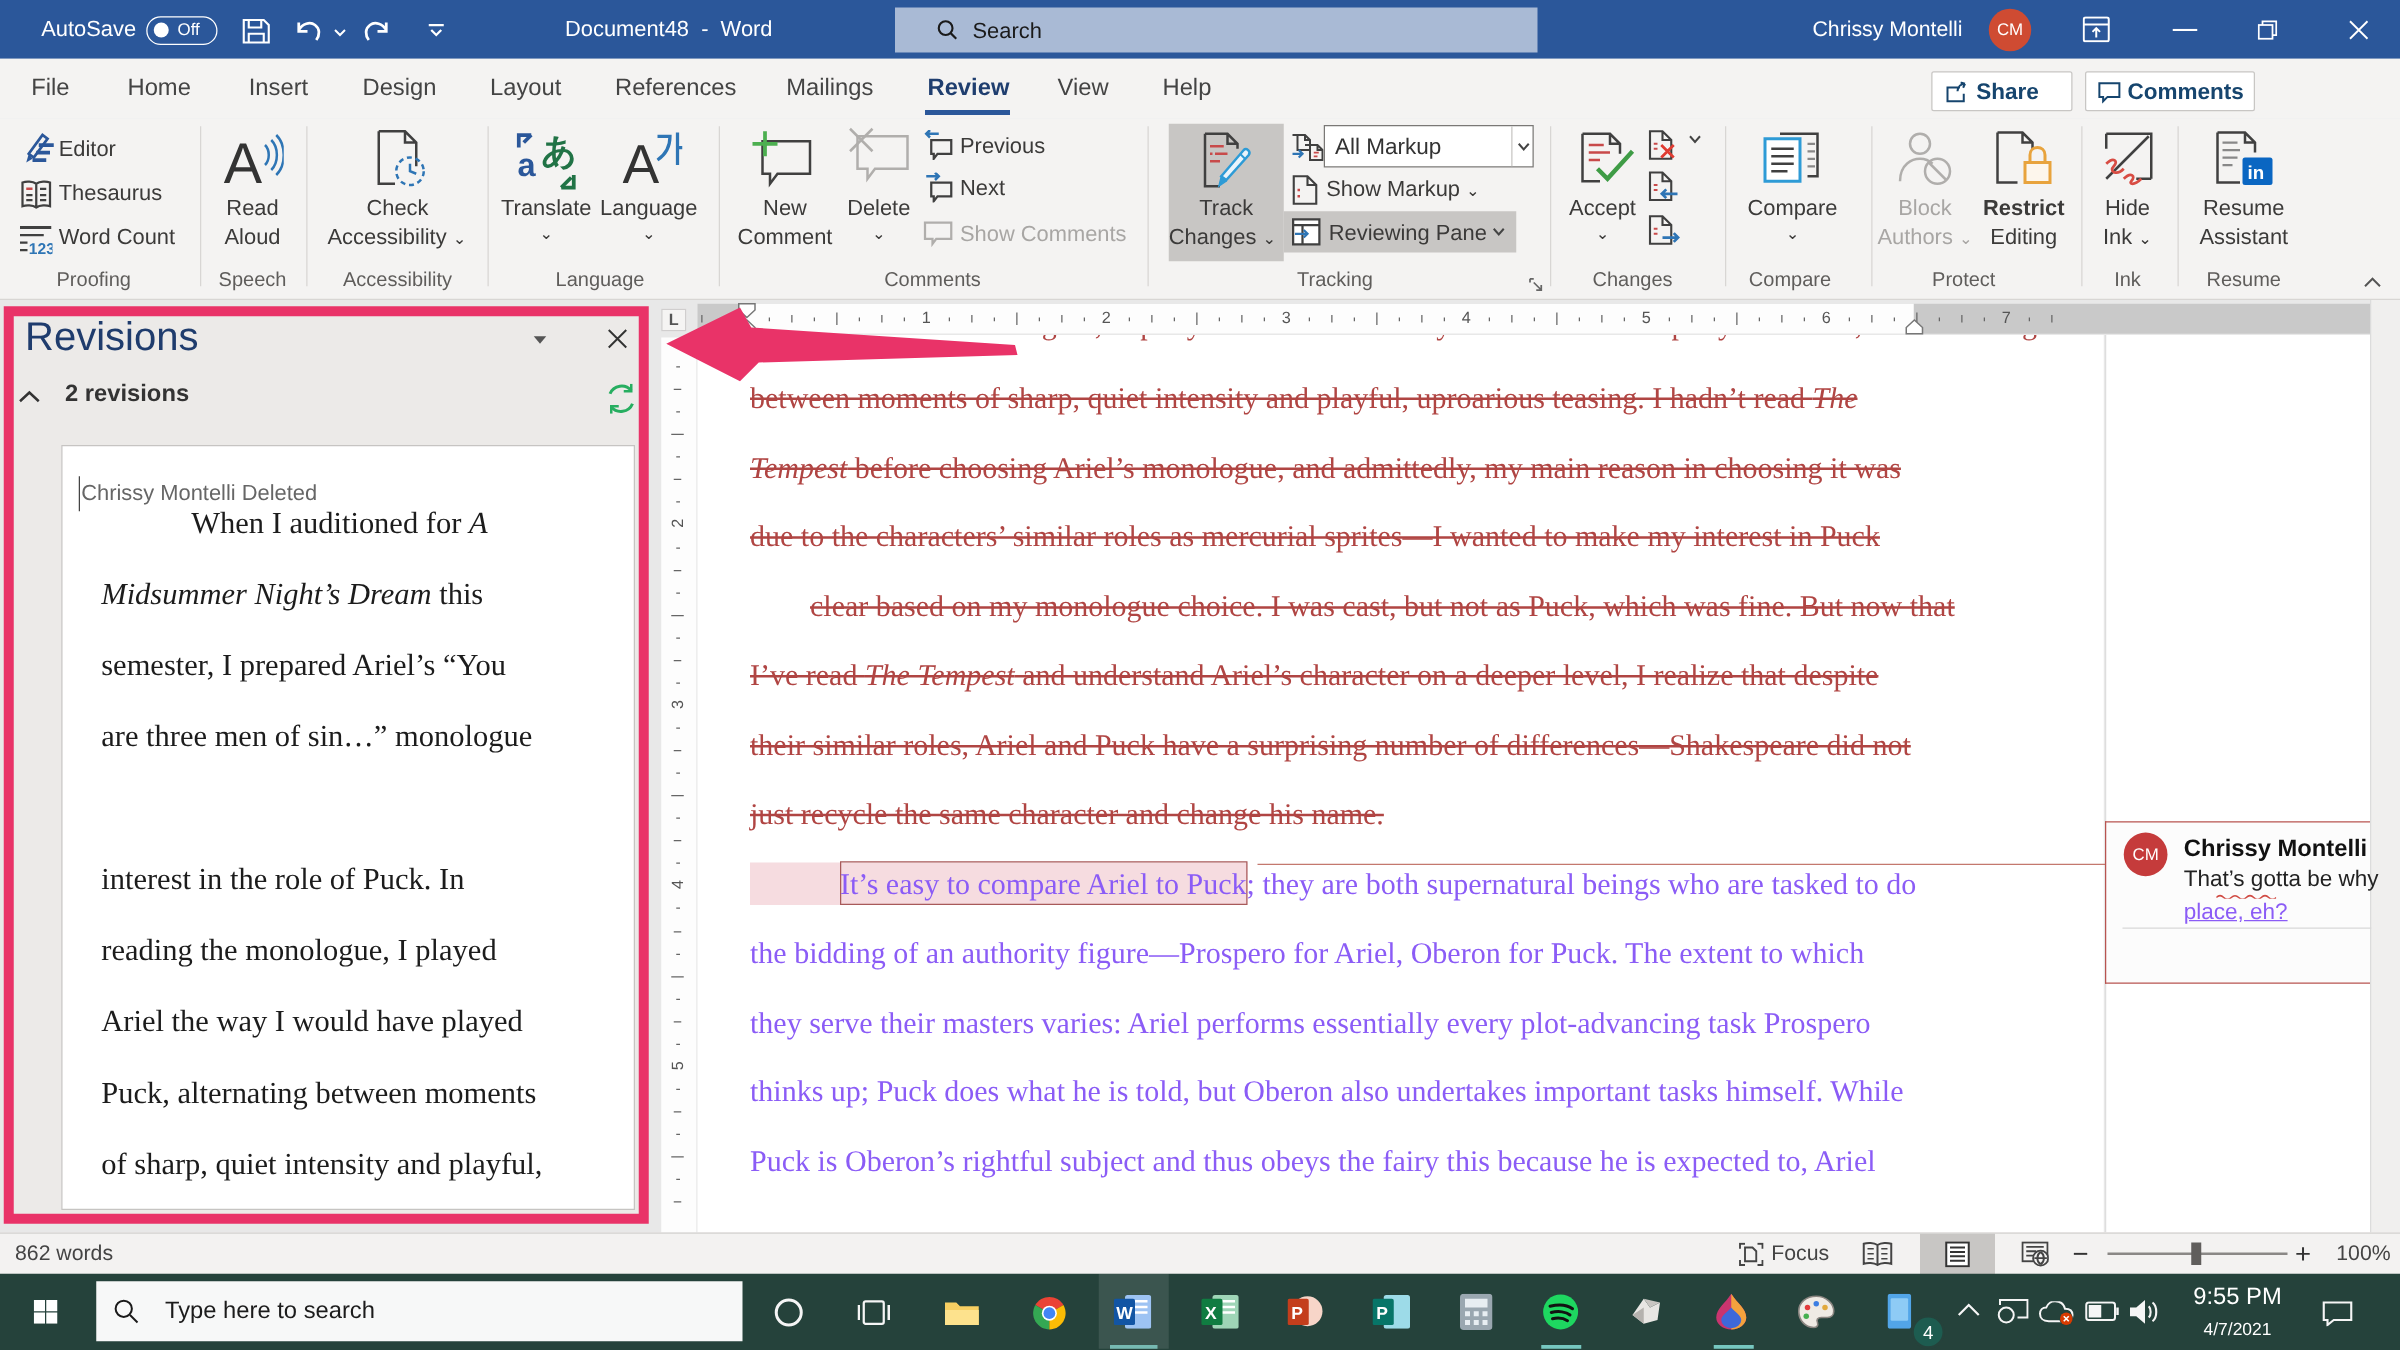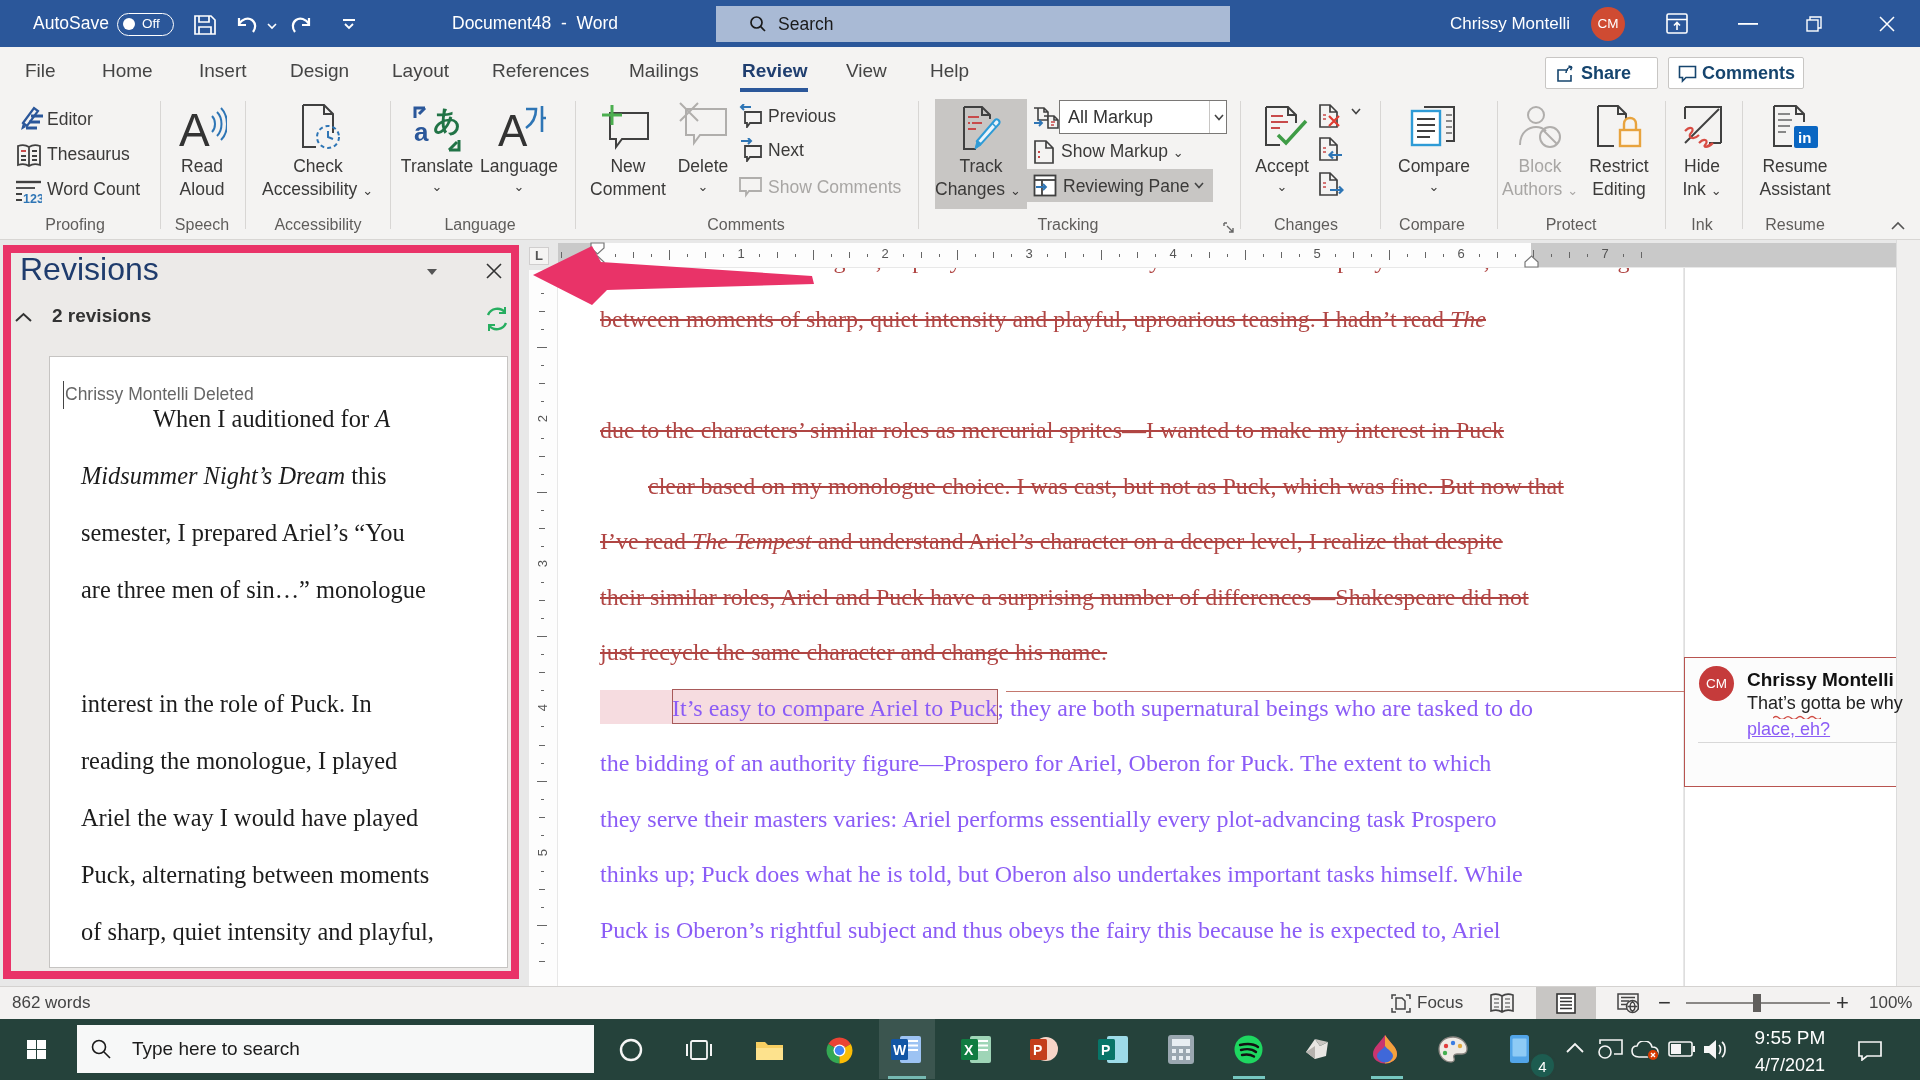--- a/index.html
+++ b/index.html
@@ -292,21 +292,21 @@
     <circle cx="32" cy="32" r="10" stroke-width="2"></circle>
     <path d="M25 25 L39 39" stroke-width="2"></path>
   </svg>
   <div class="rlabel gray" style="left:1498px;width:84px;text-align:center;top:61px;">Block</div>
   <div class="rlabel gray" style="left:1498px;width:84px;text-align:center;top:84px;">Authors <span style="font-size:13px;">⌄</span></div>
   <svg class="abs" style="left:1596px;top:9px;" width="46" height="46" viewBox="0 0 46 46" fill="none">
     <path d="M2 2 L22 2 L30 10 L30 16 M22 2 L22 10 L30 10 M2 2 L2 42 L18 42" stroke="#404040" stroke-width="2"></path>
     <rect x="24" y="26" width="20" height="16" stroke="#e8a33d" stroke-width="2.4" fill="#fdf6ec"></rect>
     <path d="M28 26 L28 20 C28 12 40 12 40 20 L40 26" stroke="#e8a33d" stroke-width="2.4"></path>
   </svg>
-  <div class="rlabel" style="left:1577px;width:84px;text-align:center;top:61px;">Restrict</div>
+  <div class="rlabel" style="left:1577px;width:84px;text-align:center;top:61px;font-weight:bold;">Restrict</div>
   <div class="rlabel" style="left:1577px;width:84px;text-align:center;top:84px;">Editing</div>
   <div class="glabel" style="left:1471px;">Protect</div>
   <div class="rsep" style="left:1665px;"></div>
 
   <svg class="abs" style="left:1681px;top:10px;" width="44" height="44" viewBox="0 0 44 44" fill="none">
     <path d="M4 2 L40 2 L40 38 M4 2 L4 14 M40 38 L28 38" stroke="#404040" stroke-width="2"></path>
     <path d="M40 2 L4 38 L4 42 L40 42" stroke="#404040" stroke-width="2" opacity="0"></path>
     <path d="M38 4 L4 38" stroke="#404040" stroke-width="2"></path>
     <path d="M4 26 C10 20 14 24 10 28 C6 32 12 36 18 30" stroke="#d84c43" stroke-width="2.2"></path>
     <path d="M18 38 C24 32 28 36 24 40 C22 42 26 44 32 38" stroke="#d84c43" stroke-width="2.2"></path>
@@ -443,20 +443,21 @@
       <div style="position: absolute; left: 8px; top: 655.14px; width: 10px; height: 1px; background: rgb(102, 102, 102);"></div>
       <div style="position: absolute; left: 12px; top: 673.2px; width: 2.5px; height: 1px; background: rgb(102, 102, 102);"></div>
       <div style="position: absolute; left: 10px; top: 691.26px; width: 6px; height: 1px; background: rgb(102, 102, 102);"></div>
     </div>
 
   <div id="page">
     <div class="abs" style="left:42px;top:422px;width:398px;height:34px;background:#f6dce0;"></div>
     <div class="abs" style="left:114px;top:421px;width:326px;height:35px;border:1px solid #a85a5a;"></div>
     <div class="docline red" style="left:42px;top:-21px;letter-spacing:2.6px;">reading the monologue, I played Ariel the way I would have played Puck, alternating</div>
     <div class="docline red" style="left:42px;top:38px;">between moments of sharp, quiet intensity and playful, uproarious teasing. I hadn’t read <i>The</i></div>
+    <div class="docline red" style="left:42px;top:94px;"><i>Tempest</i> before choosing Ariel’s monologue, and admittedly, my main reason in choosing it was</div>
     <div class="docline red" style="left:42px;top:149px;">due to the characters’ similar roles as mercurial sprites—I wanted to make my interest in Puck</div>
     <div class="docline red" style="left:42px;top:205px;margin-left:48px;">clear based on my monologue choice. I was cast, but not as Puck, which was fine. But now that</div>
     <div class="docline red" style="left:42px;top:260px;">I’ve read <i>The Tempest</i> and understand Ariel’s character on a deeper level, I realize that despite</div>
     <div class="docline red" style="left:42px;top:316px;">their similar roles, Ariel and Puck have a surprising number of differences—Shakespeare did not</div>
     <div class="docline red" style="left:42px;top:371px;">just recycle the same character and change his name.</div>
     <div class="docline" style="left:114px;top:427px;">It’s easy to compare Ariel to Puck; they are both supernatural beings who are tasked to do</div>
     <div class="docline" style="left:42px;top:482px;">the bidding of an authority figure—Prospero for Ariel, Oberon for Puck. The extent to which</div>
     <div class="docline" style="left:42px;top:538px;">they serve their masters varies: Ariel performs essentially every plot-advancing task Prospero</div>
     <div class="docline" style="left:42px;top:593px;">thinks up; Puck does what he is told, but Oberon also undertakes important tasks himself. While</div>
     <div class="docline" style="left:42px;top:649px;">Puck is Oberon’s rightful subject and thus obeys the fairy this because he is expected to, Ariel</div>
@@ -659,17 +660,17 @@
   <svg class="abs" style="left:1668px;top:22px;" width="28" height="16" viewBox="0 0 28 16" fill="none" stroke="#f5f5f5" stroke-width="1.6">
     <rect x="1" y="1" width="23" height="14" rx="2"></rect>
     <rect x="3" y="3" width="10" height="10" fill="#f5f5f5" stroke="none"></rect>
     <path d="M26 5 L26 11" stroke-width="2"></path>
   </svg>
   <svg class="abs" style="left:1703px;top:20px;" width="26" height="21" viewBox="0 0 26 21">
     <path d="M1 7 L6 7 L13 1 L13 20 L6 14 L1 14 Z" fill="#f5f5f5"></path>
     <path d="M16 6 C18 8 18 13 16 15 M19 3 C23 6 23 15 19 18" stroke="#f5f5f5" stroke-width="1.7" fill="none"></path>
   </svg>
   <div class="abs" style="left:1742px;top:8px;width:96px;height:22px;color:#fff;font-size:19px;text-align:center;">9:55 PM</div>
-  <div class="abs" style="left:1742px;top:36px;width:96px;height:22px;color:#fff;font-size:18px;text-align:center;">4/7/2021</div>
+  <div class="abs" style="left:1742px;top:36px;width:96px;height:22px;color:#fff;font-size:14px;text-align:center;">4/7/2021</div>
   <svg class="abs" style="left:1857px;top:21px;" width="26" height="21" viewBox="0 0 26 21" fill="none" stroke="#f5f5f5" stroke-width="1.7">
     <path d="M2 2 L24 2 L24 16 L10 16 L5 20 L5 16 L2 16 Z" fill="none"></path>
   </svg>
 </div>
 
 </body></html>

